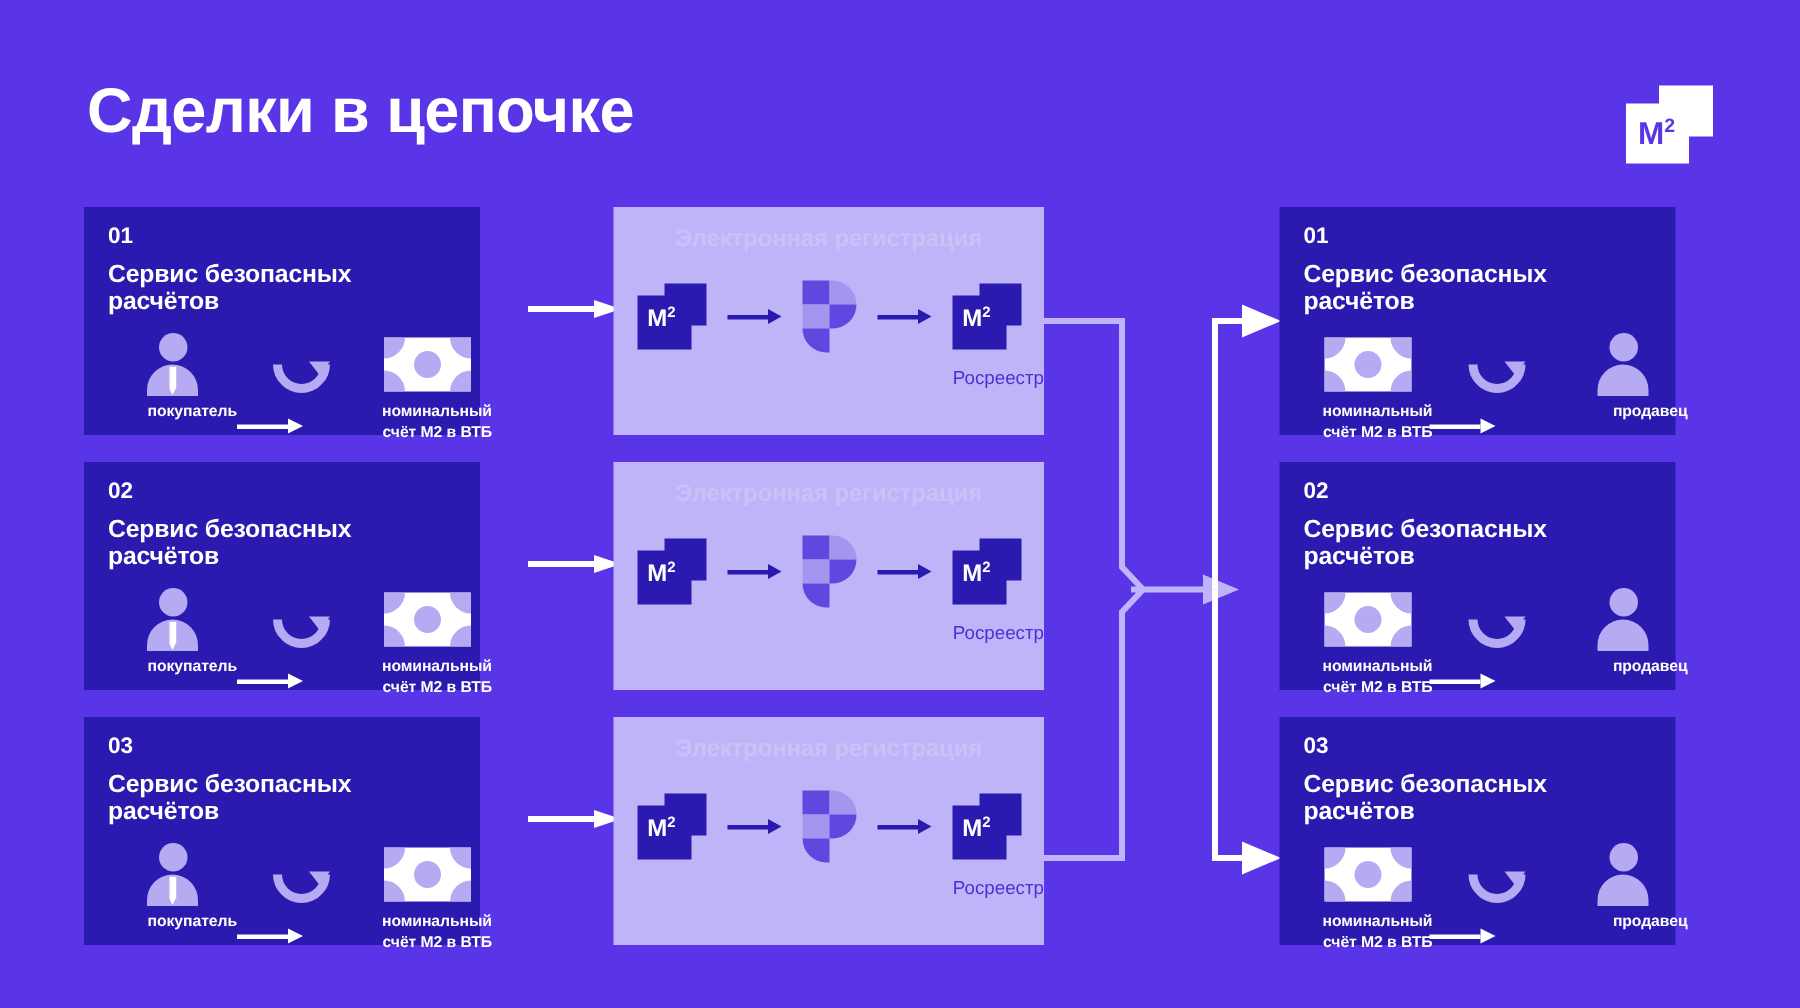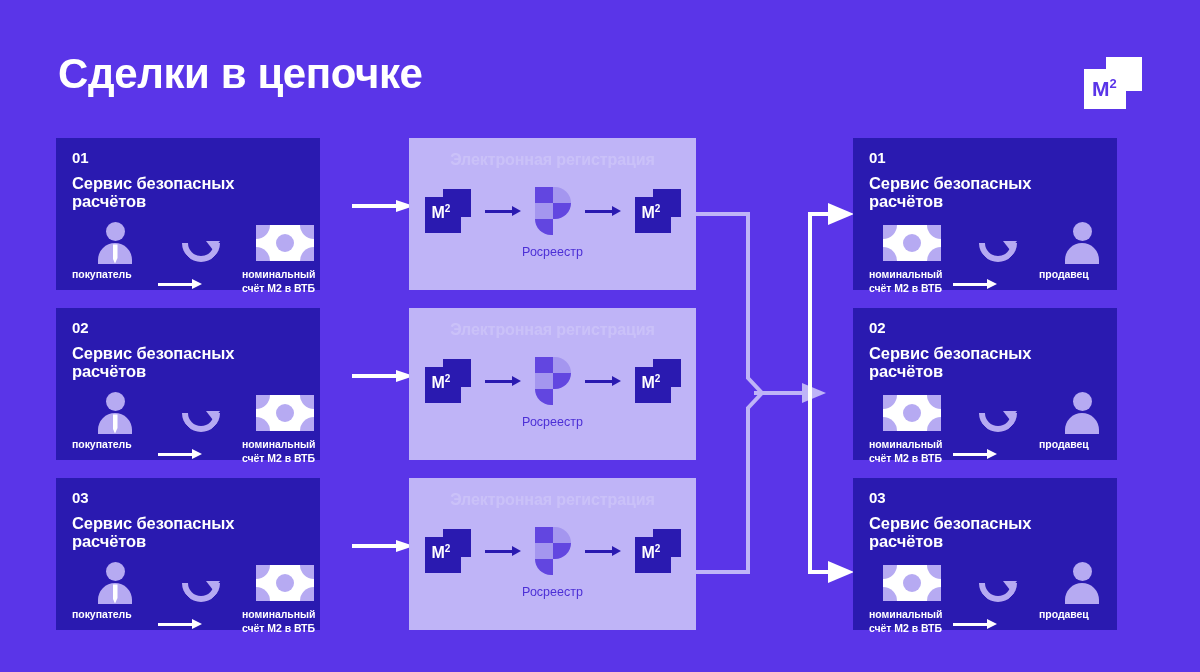--- a/index.html
+++ b/index.html
@@ -112,21 +112,21 @@
 
   .slot .glyph {
     position: relative;
     height: 44px;
     display: flex;
     align-items: center;
     justify-content: center;
   }
   .slot .cap {
     margin-top: 3px;
-    text-align: left;
+    text-align: right;
     font-size: 10.5px;
     font-weight: bold;
     color: #ffffff;
     line-height: 1.25;
     letter-spacing: -0.05px;
   }
 
   
   .person { position: relative; width: 40px; height: 42px; }
   .person .head {
@@ -229,21 +229,21 @@
     left: 0; right: 0; top: 45px;
     height: 56px;
     display: flex;
     align-items: center;
     justify-content: center;
     gap: 14px;
   }
   .card-light .rr-label {
     position: absolute;
     left: 0; right: 0; top: 107px;
-    text-align: center;
+    text-align: right;
     font-size: 12.5px;
     color: #4c2fd6;
     font-weight: normal;
   }
 
   
   .m2tile { position: relative; width: 46px; height: 44px; }
   .m2tile .a {
     position: absolute; left: 0; top: 8px;
     width: 36px; height: 36px; background: #2a1ab0;

